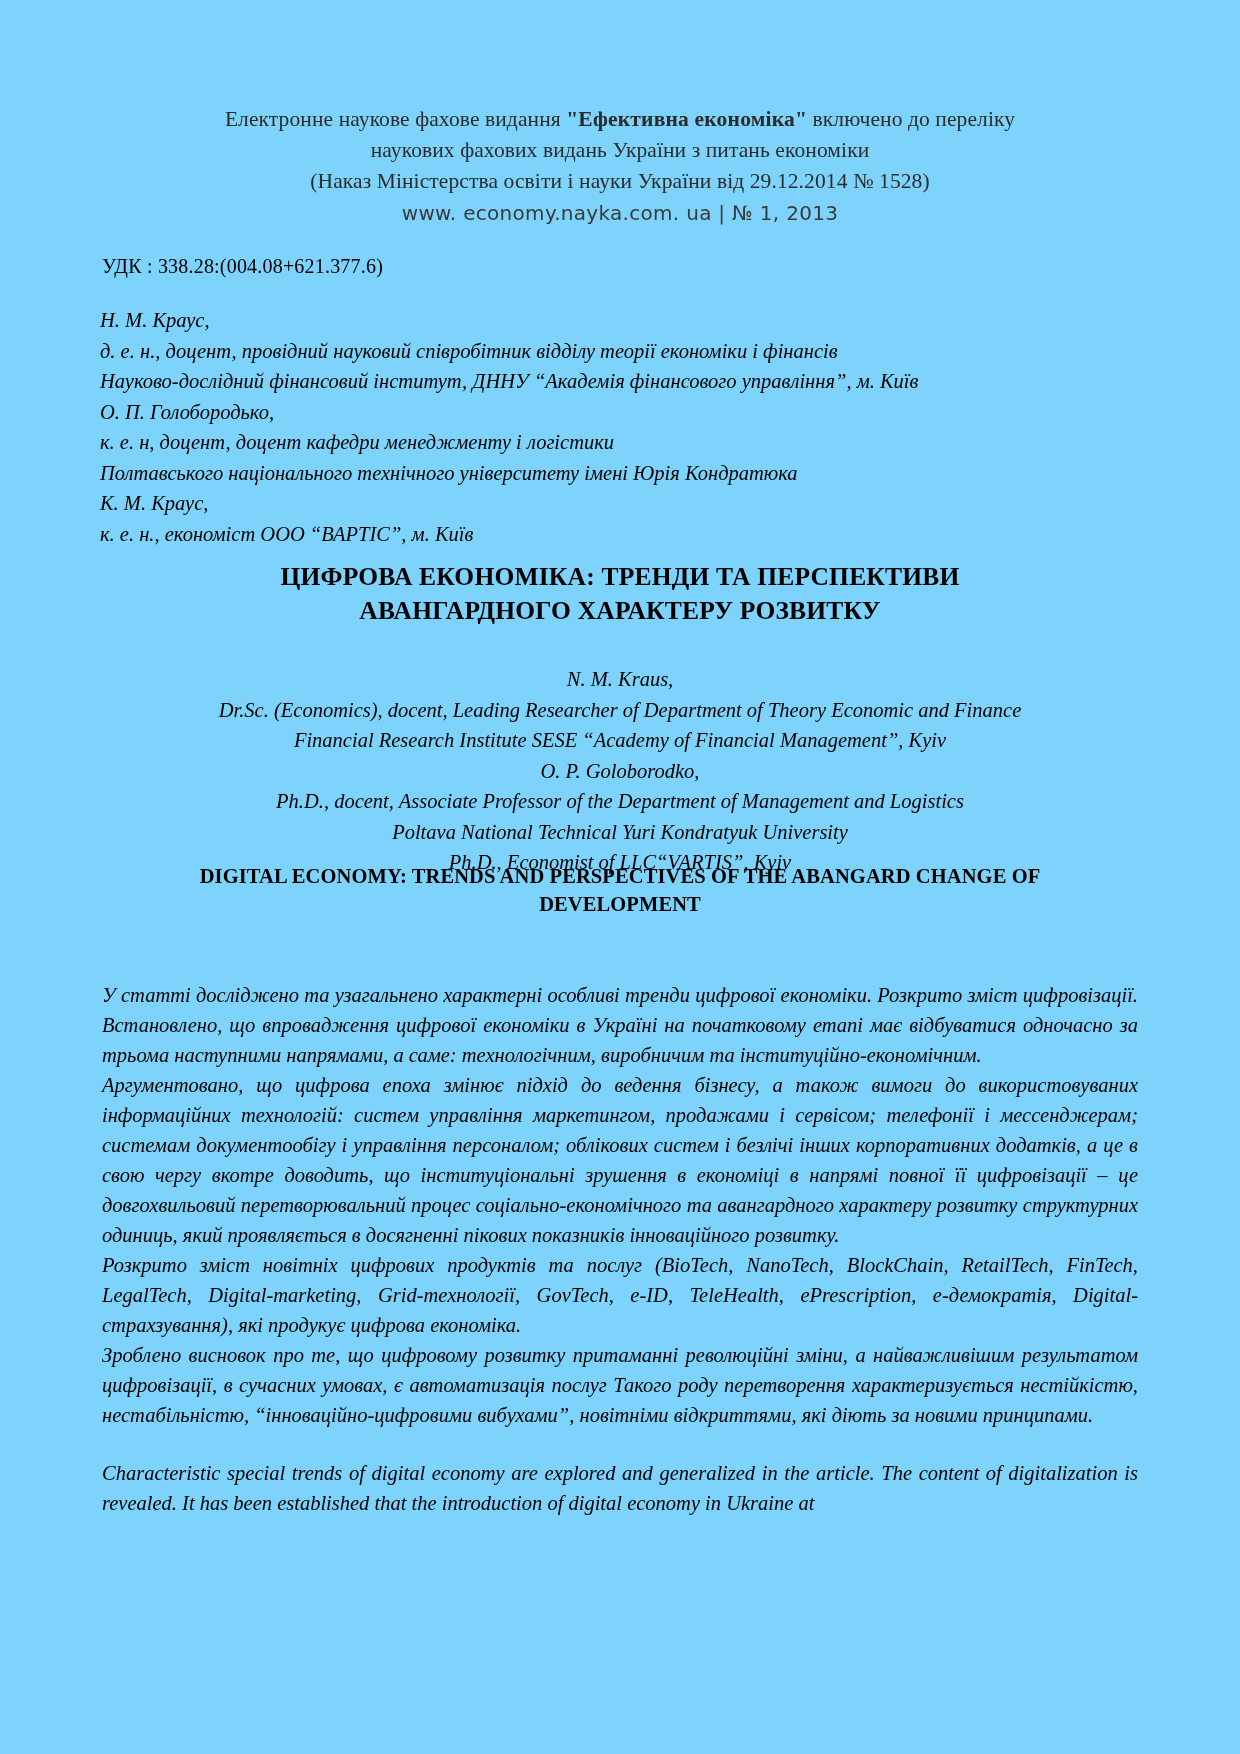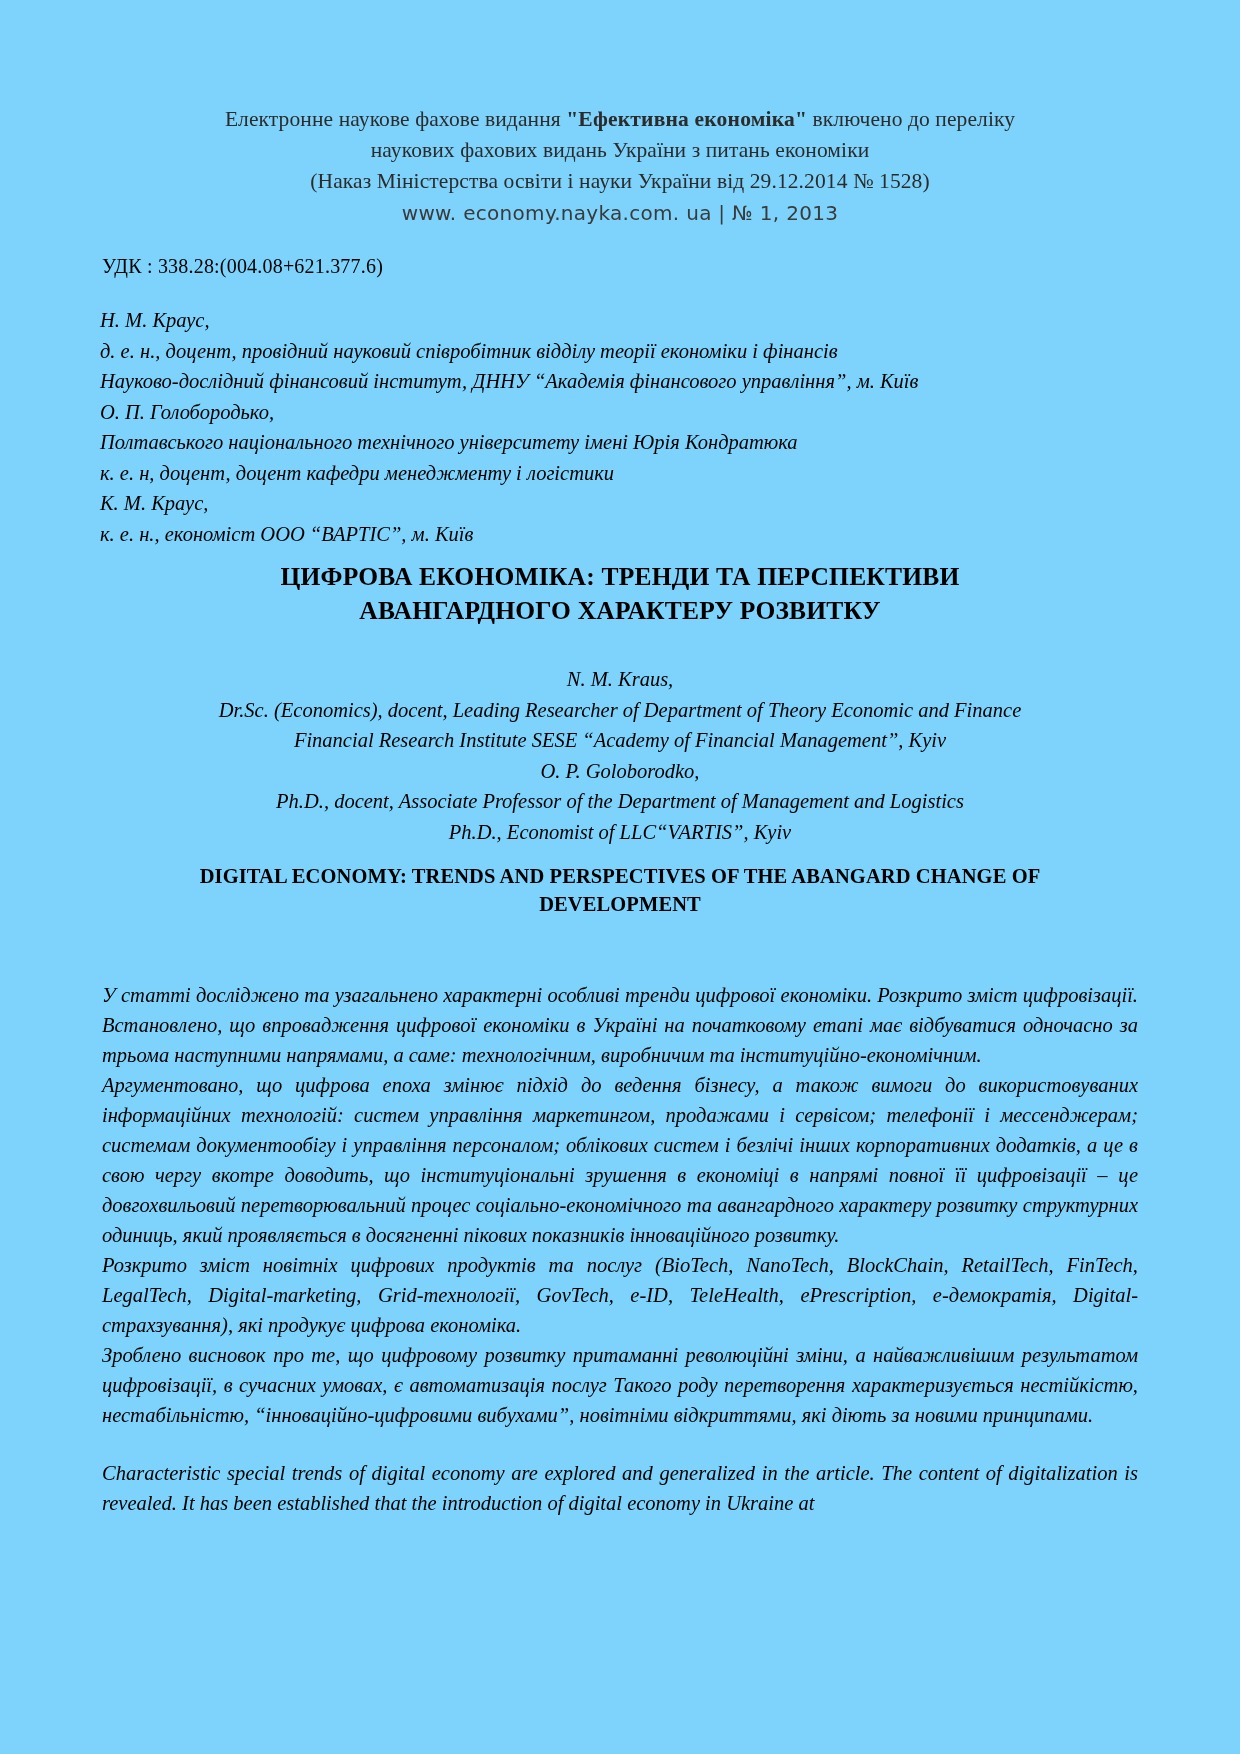--- a/index.html
+++ b/index.html
@@ -155,37 +155,38 @@
     <div class="masthead-url">www. economy.nayka.com. ua | № 1, 2013</div>
   </div>
 
   <div class="udc">УДК : 338.28:(004.08+621.377.6)</div>
 
   <div class="authors-ua">
     <div class="author-name">Н. М. Краус,</div>
     <div class="author-role">д. е. н., доцент, провідний науковий співробітник відділу теорії економіки і фінансів</div>
     <div class="author-role">Науково-дослідний фінансовий інститут, ДННУ “Академія фінансового управління”, м. Київ</div>
     <div class="author-name">О. П. Голобородько,</div>
+    <div class="author-role">к. е. н, доцент, доцент кафедри менеджменту і логістики</div>
     <div class="author-role">Полтавського національного технічного університету імені Юрія Кондратюка</div>
-    <div class="author-role">к. е. н, доцент, доцент кафедри менеджменту і логістики</div>
     <div class="author-name">К. М. Краус,</div>
     <div class="author-role">к. е. н., економіст ООО “ВАРТІС”, м. Київ</div>
   </div>
 
   <div class="title-ua">
     <div>ЦИФРОВА ЕКОНОМІКА: ТРЕНДИ ТА ПЕРСПЕКТИВИ</div>
     <div>АВАНГАРДНОГО ХАРАКТЕРУ РОЗВИТКУ</div>
   </div>
 
   <div class="authors-en">
     <div class="author-name">N. M. Kraus,</div>
     <div class="author-role">Dr.Sc. (Economics), docent, Leading Researcher of Department of Theory Economic and Finance</div>
     <div class="author-role">Financial Research Institute SESE “Academy of Financial Management”, Kyiv</div>
     <div class="author-name">O. P. Goloborodko,</div>
     <div class="author-role">Ph.D., docent, Associate Professor of the Department of Management and Logistics</div>
+    <div class="author-role">Poltava National Technical Yuri Kondratyuk University</div>
     <div class="author-role">Ph.D., Economist of LLC“VARTIS”, Kyiv</div>
   </div>
 
   <div class="title-en">
     <div>DIGITAL ECONOMY: TRENDS AND PERSPECTIVES OF THE ABANGARD CHANGE OF</div>
     <div>DEVELOPMENT</div>
   </div>
 
   <div class="abstract">
     <p>У статті досліджено та узагальнено характерні особливі тренди цифрової економіки. Розкрито зміст цифровізації. Встановлено, що впровадження цифрової економіки в Україні на початковому етапі має відбуватися одночасно за трьома наступними напрямами, а саме: технологічним, виробничим та інституційно-економічним.</p>

